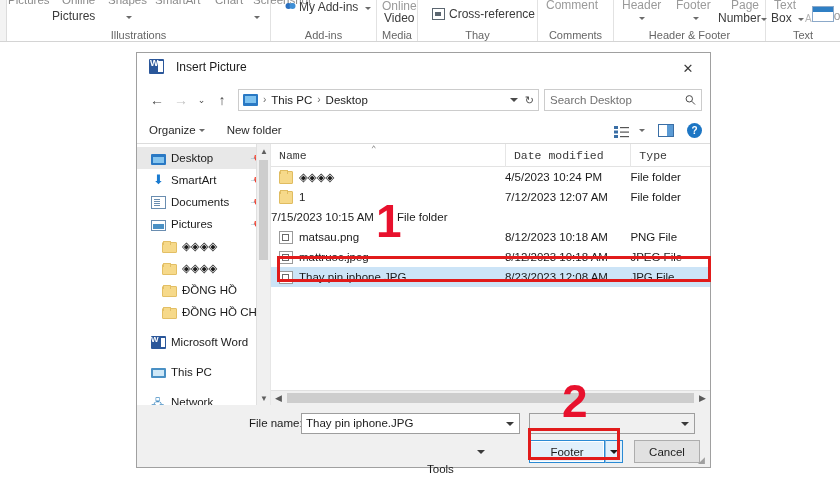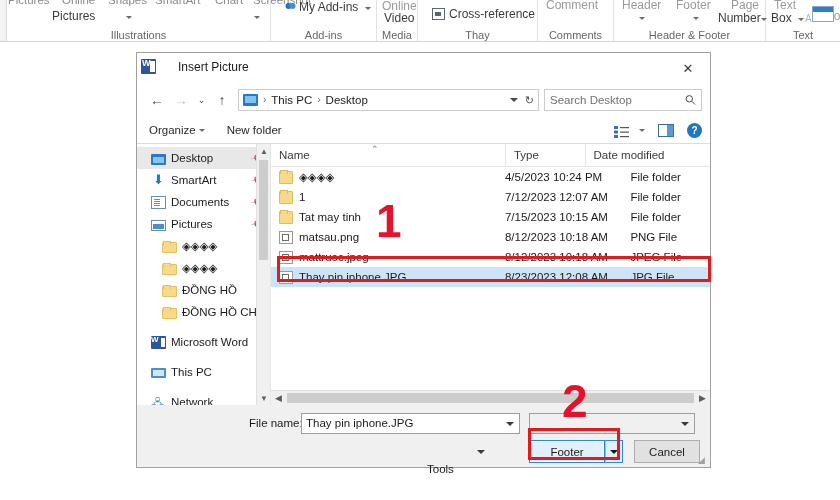--- a/index.html
+++ b/index.html
@@ -89,22 +89,22 @@
     width: 575px; height: 416px;
     background: #f0f0f0;
     border: 1px solid #a0a0a0;
     box-shadow: 0 0 0 0 rgba(0,0,0,0);
     display: flex; flex-direction: column;
   }
   .titlebar {
     height: 30px; background: #ffffff; position: relative; flex: 0 0 30px;
   }
   .title-wrap {
-    position: absolute; left: 4px; top: 6px;
-    display: flex; align-items: center; gap: 22px;
+    position: absolute; left: 12px; top: 6px;
+    display: flex; align-items: center; gap: 12px;
   }
   .word-ico {
     width: 15px; height: 15px; background: #2b579a; position: relative;
     border-radius: 1px; flex: 0 0 15px;
   }
   .word-ico::before {
     content: "W"; position: absolute; left: 1px; top: -1px;
     color: #fff; font-size: 9px; font-weight: bold;
     font-family: "Liberation Sans", sans-serif;
   }
@@ -263,21 +263,21 @@
     position: absolute; left: 2px; right: 2px; background: #cdcdcd;
   }
 
   
   .filepane { flex: 1; position: relative; background: #ffffff; min-width: 0; }
   .colhead {
     height: 23px; background: #ffffff; display: flex; align-items: center;
     border-bottom: 1px solid #e3e3e3; position: relative;
     font-size: 11.5px; color: #3a3a3a;
   }
-  .colhead .ch { position: relative; height: 23px; display: flex; align-items: center; padding-left: 8px; }
+  .colhead .ch { position: relative; height: 23px; display: flex; align-items: center; padding-left: 8px; font-family: Liberation Mono, monospace; }
   .colhead .ch + .ch { border-left: 1px solid #e6e6e6; }
   .sortmark {
     position: absolute; left: 100px; top: 0px; color: #7a7a7a; font-size: 9px;
   }
   .rows { position: absolute; left: 0; right: 0; top: 23px; bottom: 0; overflow: hidden; }
   .frow {
     height: 20px; display: flex; align-items: center;
     font-size: 11.5px; color: #1b1b1b; white-space: nowrap;
   }
   .frow.sel { background: #cce4f7; }
@@ -596,25 +596,25 @@
           <div class="sb-arrow" style="bottom:0;">▼</div>
         </div>
       </div>
 
       <div class="filepane">
         <div class="colhead">
           <div class="ch cw-name">
             <span>Name</span>
             <span class="sortmark">⌃</span>
           </div>
+          <div class="ch cw-date">
+            <span>Date modified</span>
+          </div>
           <div class="ch cw-type">
             <span>Type</span>
-          </div>
-          <div class="ch cw-date">
-            <span>Date modified</span>
           </div>
         </div>
 
         <div class="rows" id="filerows">
             <div class="frow">
               <div class="fname cw-name">
                 <span class="fi fi-folder"></span>
                 <span>◈◈◈◈</span>
               </div>
               <div class="fdate cw-date">4/5/2023 10:24 PM</div>
@@ -622,24 +622,20 @@
             </div>
             <div class="frow">
               <div class="fname cw-name">
                 <span class="fi fi-folder"></span>
                 <span>1</span>
               </div>
               <div class="fdate cw-date">7/12/2023 12:07 AM</div>
               <div class="ftype cw-type">File folder</div>
             </div>
             <div class="frow">
-              <div class="fname cw-name">
-                <span class="fi fi-folder"></span>
-                <span>Tat may tinh</span>
-              </div>
               <div class="fdate cw-date">7/15/2023 10:15 AM</div>
               <div class="ftype cw-type">File folder</div>
             </div>
             <div class="frow">
               <div class="fname cw-name">
                 <span class="fi fi-img"></span>
                 <span>matsau.png</span>
               </div>
               <div class="fdate cw-date">8/12/2023 10:18 AM</div>
               <div class="ftype cw-type">PNG File</div>

